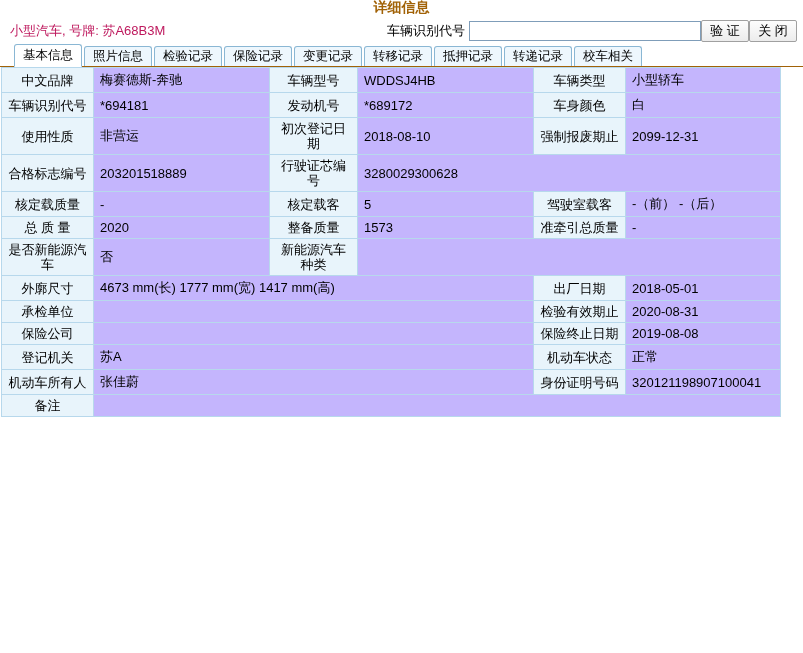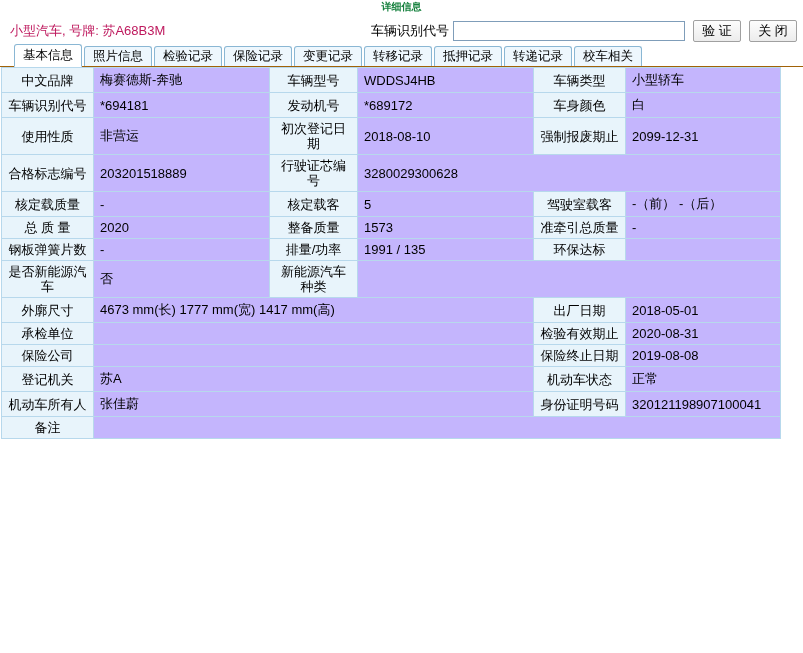--- a/index.html
+++ b/index.html
@@ -17,22 +17,22 @@
   }
   .page {
     position: relative;
     width: 803px;
     height: 653px;
   }
   
   .title-bar {
     text-align: center;
     font-weight: bold;
-    font-size: 10px;
-    color: #15803d;
+    font-size: 14px;
+    color: #a16207;
     height: 14px;
     line-height: 14px;
     overflow: hidden;
   }
   
   .query-row {
     display: flex;
     align-items: center;
     height: 30px;
     padding: 3px 6px 0 10px;
@@ -55,21 +55,21 @@
     background: #fff;
     margin-left: 4px;
     font-size: 12px;
     padding: 0 3px;
     box-sizing: border-box;
     font-family: "Liberation Sans", sans-serif;
   }
   .btn {
     height: 22px;
     min-width: 48px;
-    margin-left: 8px;
+    margin-left: 0;
     border: 1px solid #a0a0a0;
     background: linear-gradient(to bottom, #fdfdfd 0%, #ececec 100%);
     font-size: 13px;
     color: #000;
     border-radius: 2px;
     cursor: pointer;
     padding: 0 6px;
     font-family: "Liberation Sans", sans-serif;
   }
   
@@ -215,28 +215,20 @@
       </tr>
       <tr>
         <td class="lbl">总 质 量</td>
         <td class="val">2020</td>
         <td class="lbl">整备质量</td>
         <td class="val">1573</td>
         <td class="lbl">准牵引总质量</td>
         <td class="val">-</td>
       </tr>
       <tr>
-        <td class="lbl">钢板弹簧片数</td>
-        <td class="val">-</td>
-        <td class="lbl">排量/功率</td>
-        <td class="val">1991  /  135</td>
-        <td class="lbl">环保达标</td>
-        <td class="val"></td>
-      </tr>
-      <tr>
         <td class="lbl">是否新能源汽车</td>
         <td class="val">否</td>
         <td class="lbl">新能源汽车种类</td>
         <td class="val" colspan="3"></td>
       </tr>
       <tr>
         <td class="lbl">外廓尺寸</td>
         <td class="val" colspan="3">4673 mm(长) 1777 mm(宽) 1417 mm(高)</td>
         <td class="lbl">出厂日期</td>
         <td class="val">2018-05-01</td>

